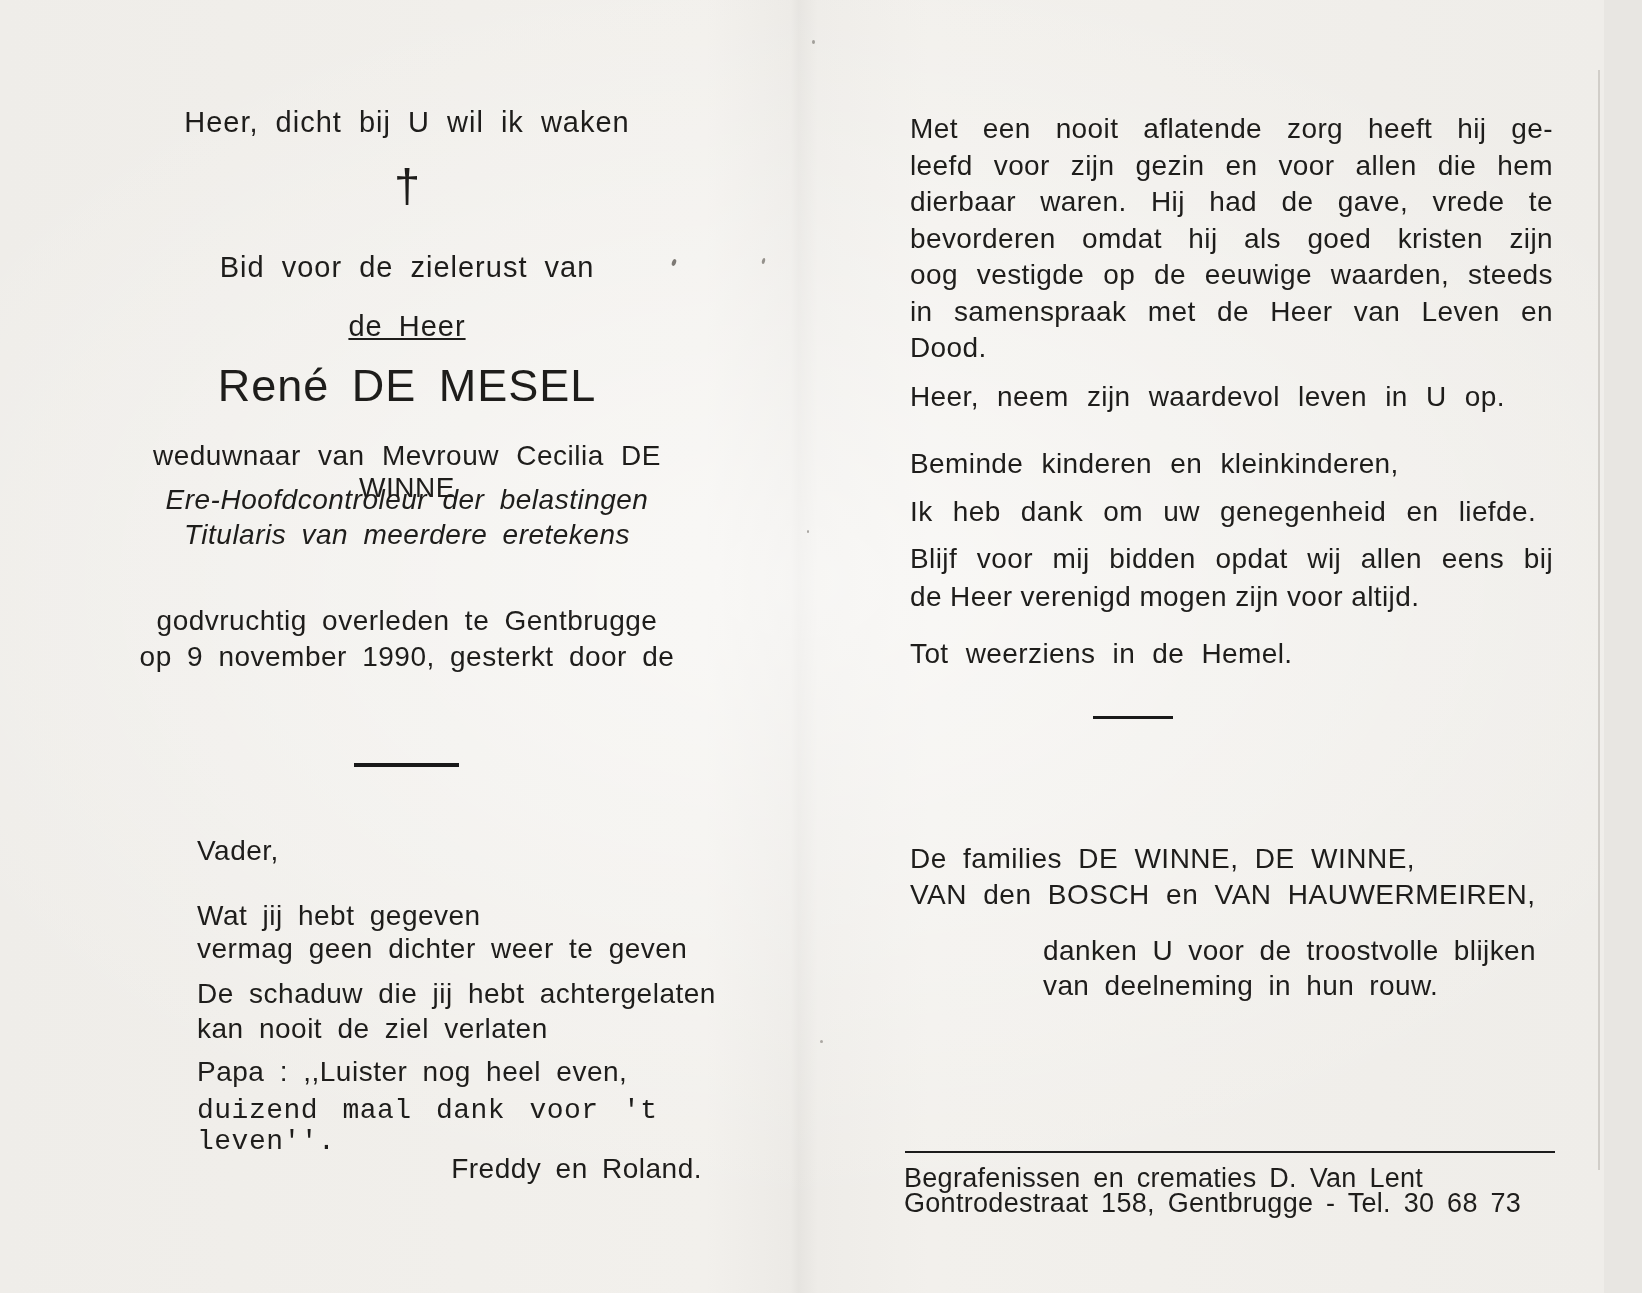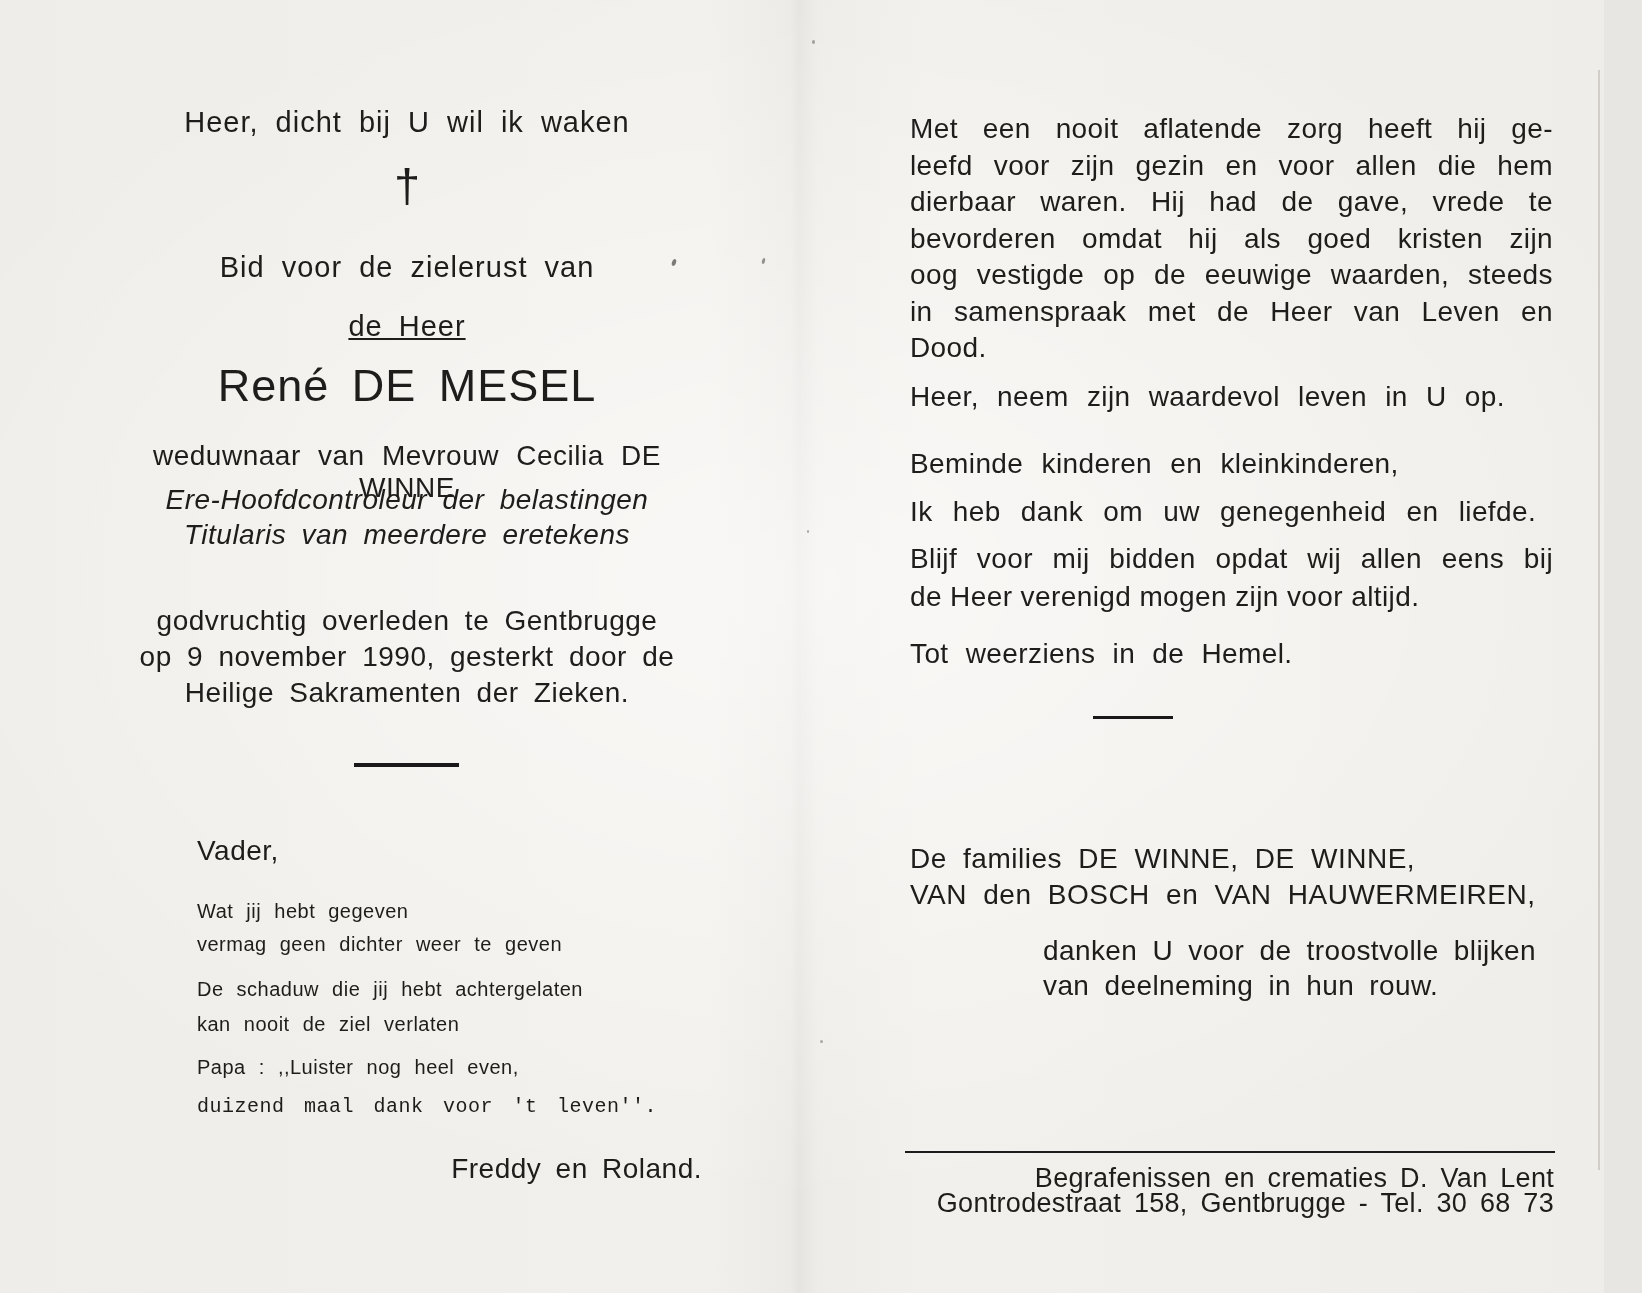--- a/index.html
+++ b/index.html
@@ -39,38 +39,38 @@
   .divider{position:absolute;background:#191919;}
   .l-divider{top:763px;left:257px;width:105px;height:4px;}
   .leftcol{left:100px;width:520px;text-align:left;}
   .l-vader{top:835px;font-size:28px;letter-spacing:0.5px;}
   .l-poem0{top:900px;}
   .l-poem1{top:933px;}
   .l-poem2{top:978px;}
   .l-poem3{top:1013px;}
   .l-poem4{top:1056px;}
   .l-poem5{top:1095px;font-family:Liberation Mono, monospace;}
-  .poemline{font-size:20px;letter-spacing:0.5px;word-spacing:7px;}
+  .poemline{font-size:28px;letter-spacing:0.5px;word-spacing:7px;}
   .l-signature{top:1153px;left:0;width:605px;text-align:right;font-size:28px;letter-spacing:0.5px;word-spacing:6px;}
 
   
   .r-para1{top:111px;font-size:28px;line-height:36.5px;letter-spacing:0.4px;}
   .jline{text-align:justify;text-align-last:justify;}
   .nline{text-align:left;}
   .rline{font-size:28px;letter-spacing:0.4px;word-spacing:10px;}
   .r-prayer{top:381px;}
   .r-address{top:448px;}
   .r-thanks{top:496px;word-spacing:12px;}
   .r-request{top:540px;font-size:28px;line-height:38px;letter-spacing:0.4px;}
   .r-farewell{top:638px;word-spacing:9px;}
   .r-divider{top:716px;left:183px;width:80px;height:3px;}
   .r-families{top:841px;font-size:28px;line-height:36px;letter-spacing:0.5px;word-spacing:8px;}
   .r-gratitude{top:933px;left:133px;width:510px;font-size:28px;line-height:35px;letter-spacing:0.4px;word-spacing:7px;}
   .r-rule{top:1151px;left:-5px;width:650px;height:2px;background:#1c1c1c;}
-  .r-footer{top:1166px;left:-6px;width:650px;text-align:right;font-size:27px;line-height:25px;letter-spacing:0.3px;word-spacing:5px;}
+  .r-footer{top:1166px;left:-6px;width:650px;text-align:left;font-size:27px;line-height:25px;letter-spacing:0.3px;word-spacing:5px;}
 
   
   .speck{position:absolute;background:#56514b;border-radius:50%;}
   .sp1{left:672px;top:259px;width:4px;height:7px;transform:rotate(20deg);opacity:.75;}
   .sp2{left:762px;top:258px;width:3px;height:6px;transform:rotate(15deg);opacity:.6;}
   .sp3{left:812px;top:40px;width:3px;height:4px;opacity:.5;}
   .sp4{left:807px;top:530px;width:2px;height:3px;opacity:.5;}
   .sp5{left:820px;top:1040px;width:3px;height:3px;opacity:.45;}
   .edge-right{position:absolute;top:70px;right:4px;width:2px;height:1100px;background:#c9c5c0;opacity:.8;}
 </style>
@@ -94,21 +94,20 @@
     <div class="line centered l-weduwnaar">weduwnaar van Mevrouw Cecilia DE WINNE</div>
 
     <div class="line centered l-honors">
       <div class="hline">Ere-Hoofdcontroleur der belastingen</div>
       <div class="hline">Titularis van meerdere eretekens</div>
     </div>
 
     <div class="line centered l-life">
       <div>godvruchtig overleden te Gentbrugge</div>
       <div>op 9 november 1990, gesterkt door de</div>
-      <div>Heilige Sakramenten der Zieken.</div>
     </div>
 
     <div class="divider l-divider"></div>
 
     <div class="line leftcol l-vader">Vader,</div>
 
     <div class="line leftcol poemline l-poem0">Wat jij hebt gegeven</div>
     <div class="line leftcol poemline l-poem1">vermag geen dichter weer te geven</div>
     <div class="line leftcol poemline l-poem2">De schaduw die jij hebt achtergelaten</div>
     <div class="line leftcol poemline l-poem3">kan nooit de ziel verlaten</div>

